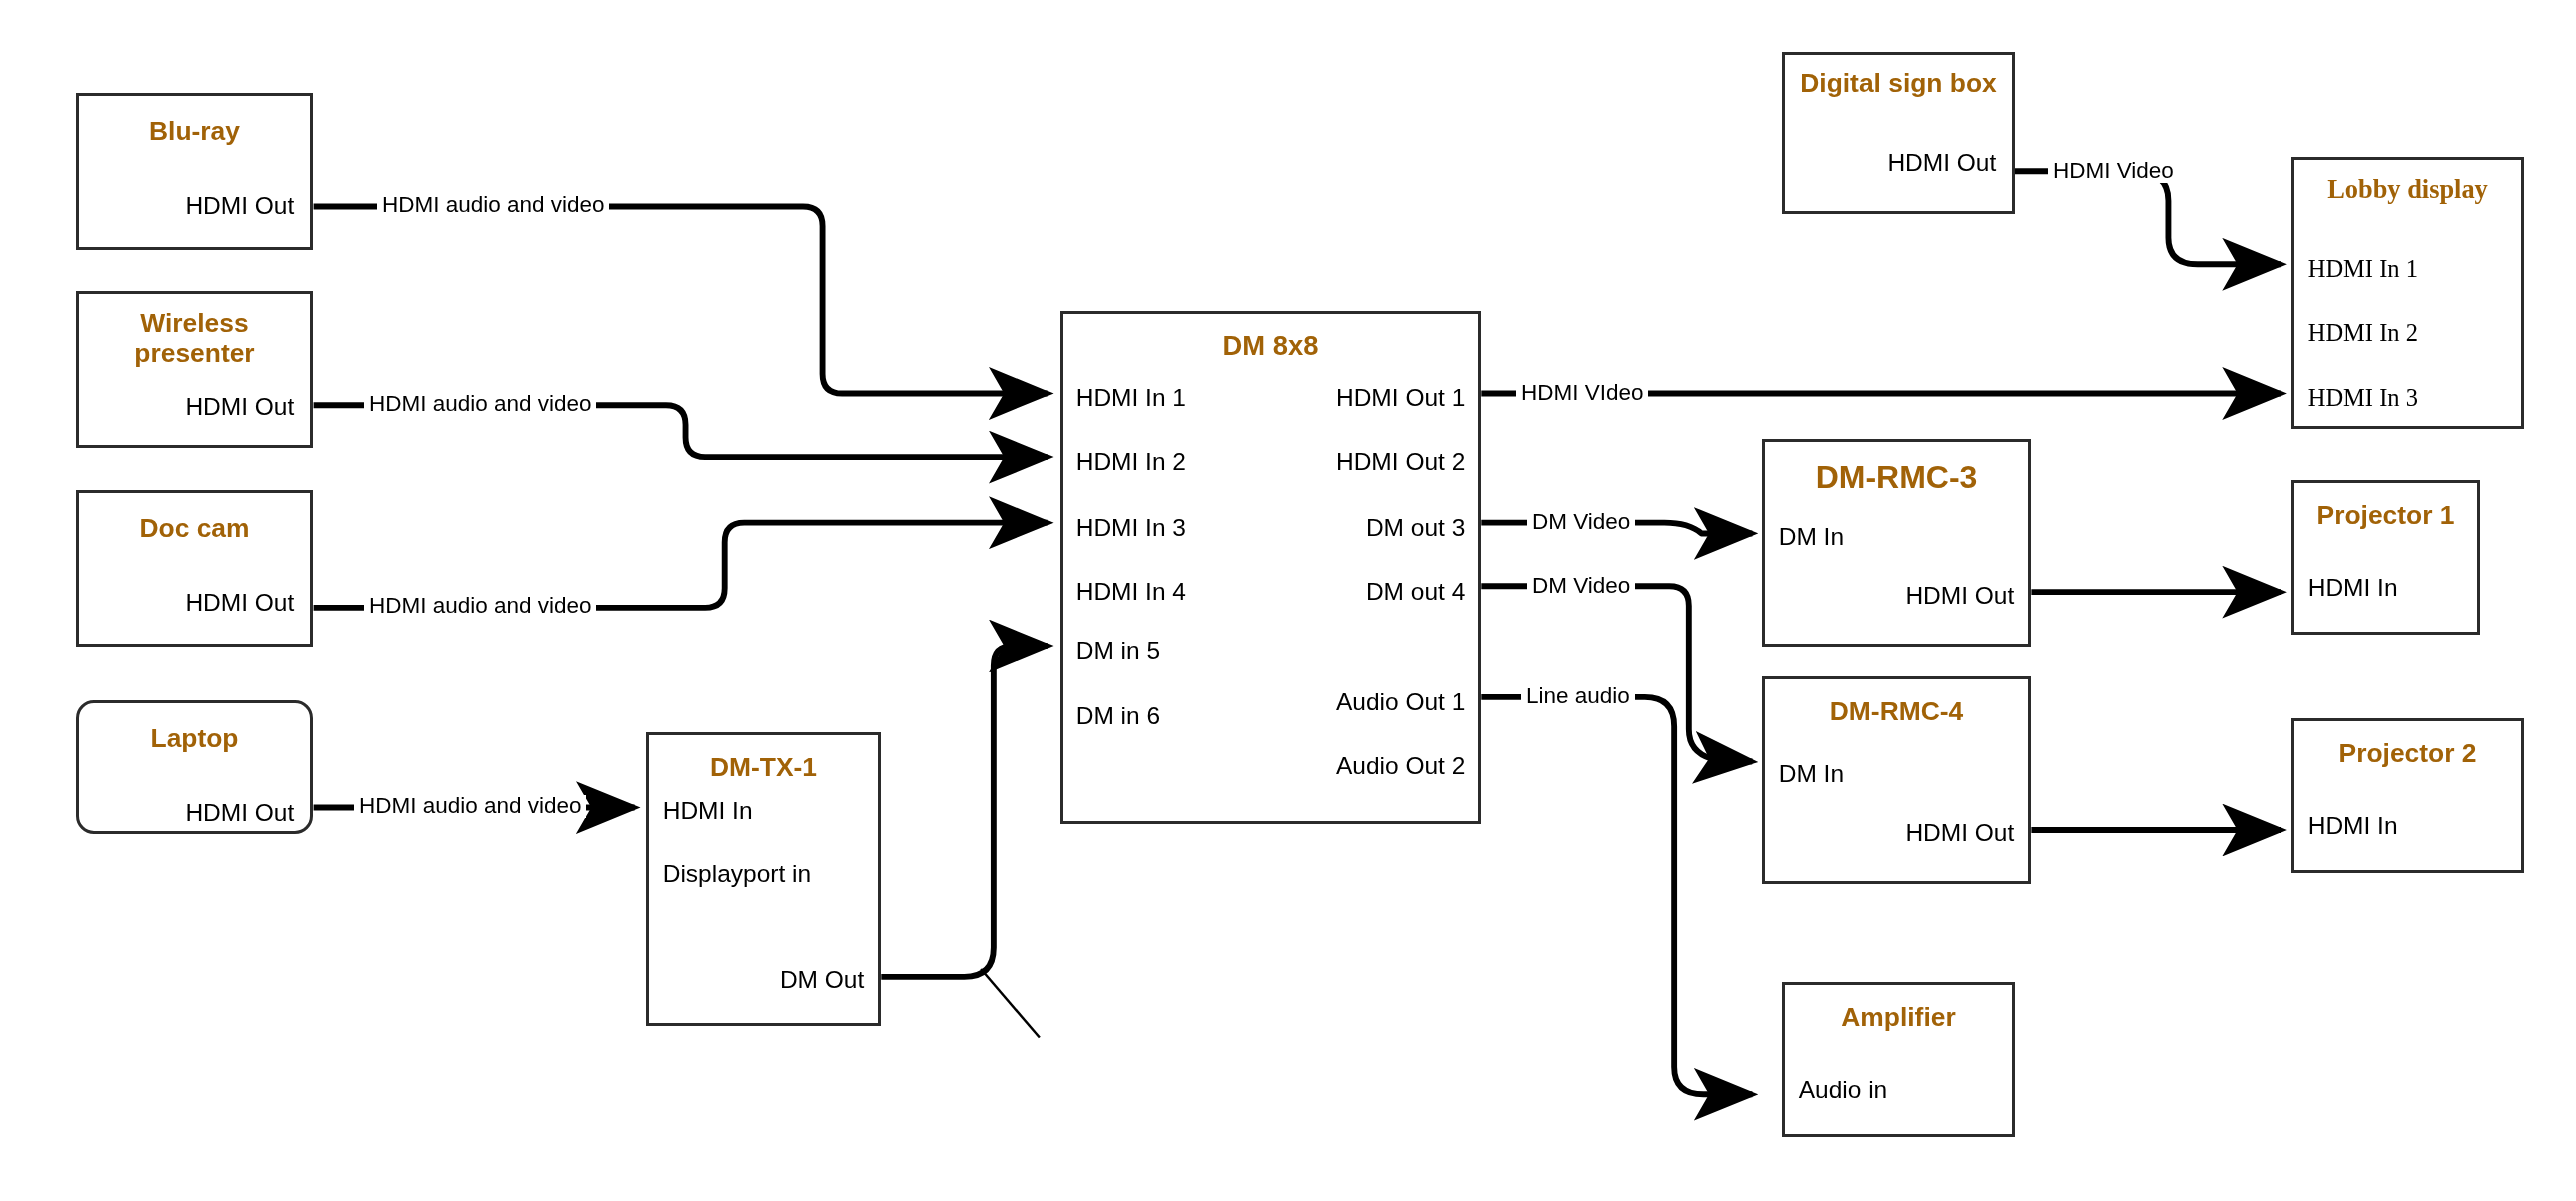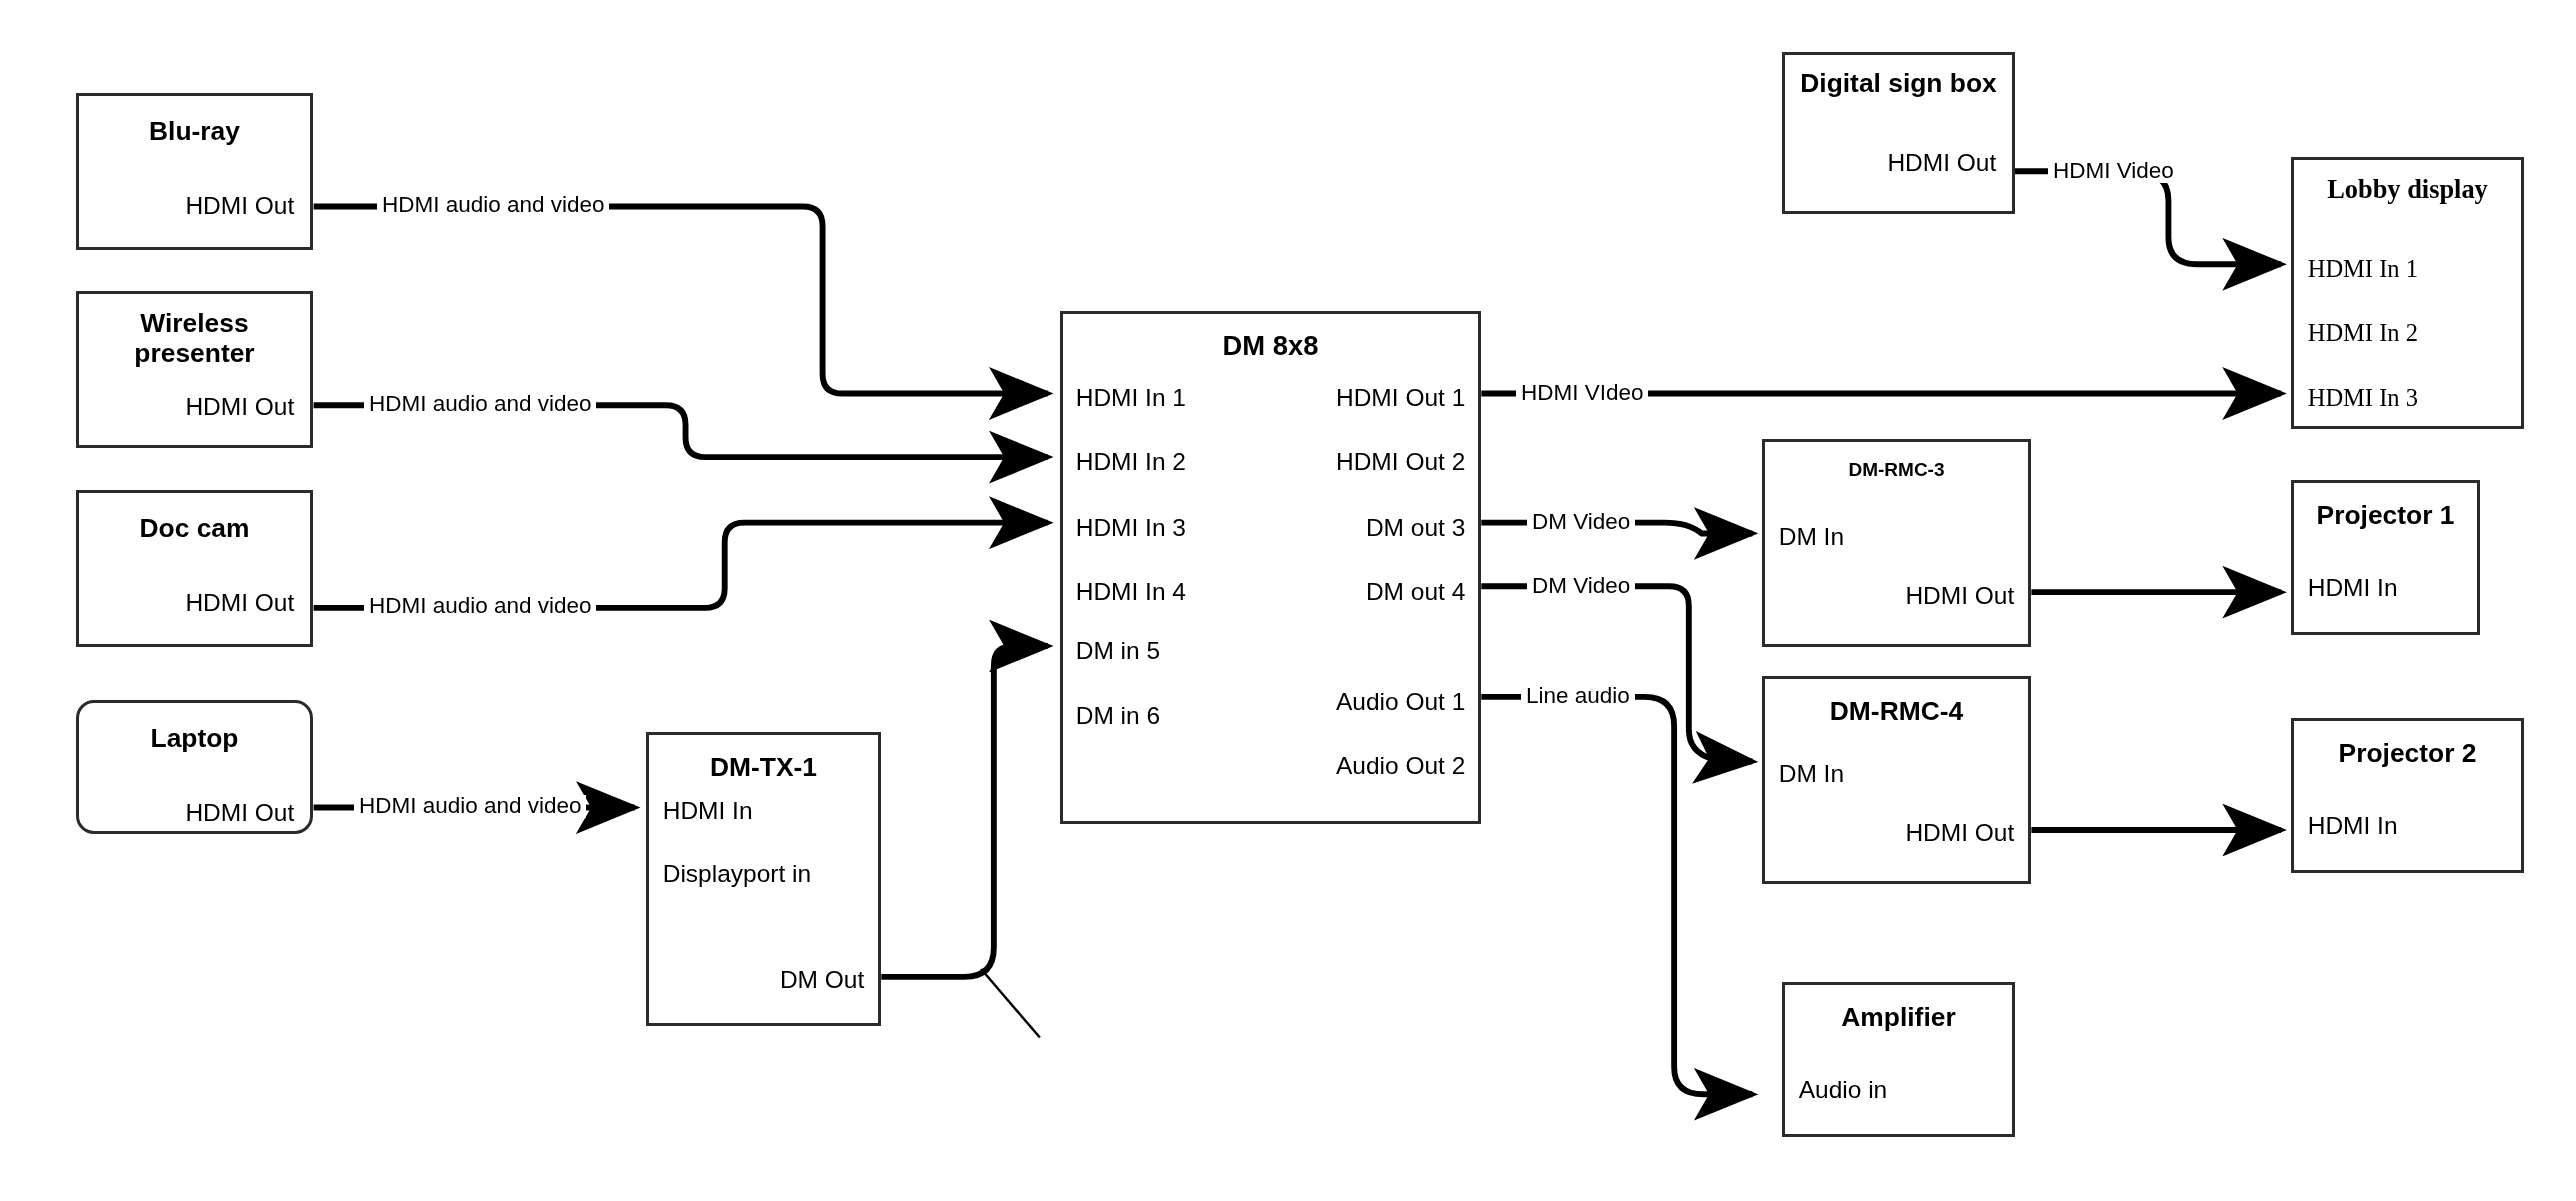--- a/index.html
+++ b/index.html
@@ -2,21 +2,21 @@
 <html><head>
 <meta charset="utf-8">
 <style>
   html,body{margin:0;padding:0;background:#ffffff;}
   body{width:2576px;height:1201px;overflow:hidden;
        font-family:"Liberation Sans","DejaVu Sans",sans-serif;}
   #stage{position:relative;width:2576px;height:1201px;background:#fff;}
   svg#wires{position:absolute;left:0;top:0;width:2576px;height:1201px;}
   .node{position:absolute;box-sizing:border-box;background:#fff;
         border:3.9px solid #2b2b2b;}
-  .node .title{font-weight:bold;text-align:center;color:#000000;}
+  .node .title{font-weight:bold;text-align:center;color:#a16207;}
   .port{color:#000;white-space:nowrap;}
   .port.l{text-align:left;}
   .port.r{text-align:left;}
   .callout{position:absolute;box-sizing:border-box;background:#fff;
            border:2px dashed #1a1a1a;display:flex;align-items:center;
            justify-content:center;text-align:center;color:#000;}
   .edge-label{position:absolute;background:#fff;color:#000;
               white-space:nowrap;text-align:center;line-height:1;
               padding:0 4.9px;}
 </style>
@@ -112,21 +112,21 @@
   </div>
 
   <div class="node" style="left:2291px;top:157px;width:233px;height:272px;font-family:Liberation Serif, serif;">
     <div class="title" style="font-size:26.4px;margin-top:13.7px;line-height:1.16;padding:0 29px;">Lobby display</div>
     <div class="port l" style="font-size:24.5px;position:absolute;left:13.7px;top:95px;">HDMI In 1</div>
     <div class="port l" style="font-size:24.5px;position:absolute;left:13.7px;top:159px;">HDMI In 2</div>
     <div class="port l" style="font-size:24.5px;position:absolute;left:13.7px;top:224px;">HDMI In 3</div>
   </div>
 
   <div class="node" style="left:1762px;top:439px;width:269px;height:208px;">
-    <div class="title" style="font-size:19px;margin-top:16.6px;text-align:center;">DM-RMC-3</div>
+    <div class="title" style="font-size:32px;margin-top:16.6px;text-align:center;">DM-RMC-3</div>
     <div class="port l" style="font-size:24.5px;position:absolute;left:13.7px;top:81px;">DM In</div>
     <div class="port r" style="font-size:24.5px;position:absolute;right:13.7px;top:140px;">HDMI Out</div>
   </div>
 
   <div class="node" style="left:1762px;top:676px;width:269px;height:208px;">
     <div class="title" style="font-size:26.4px;margin-top:16.6px;">DM-RMC-4</div>
     <div class="port l" style="font-size:24.5px;position:absolute;left:13.7px;top:81px;">DM In</div>
     <div class="port r" style="font-size:24.5px;position:absolute;right:13.7px;top:140px;">HDMI Out</div>
   </div>
 

